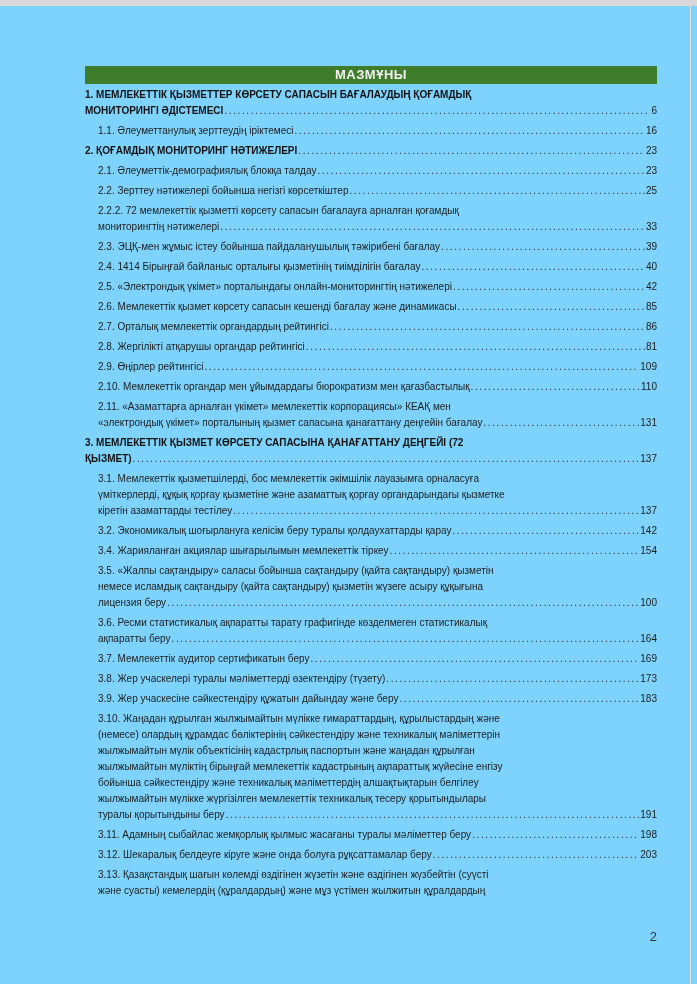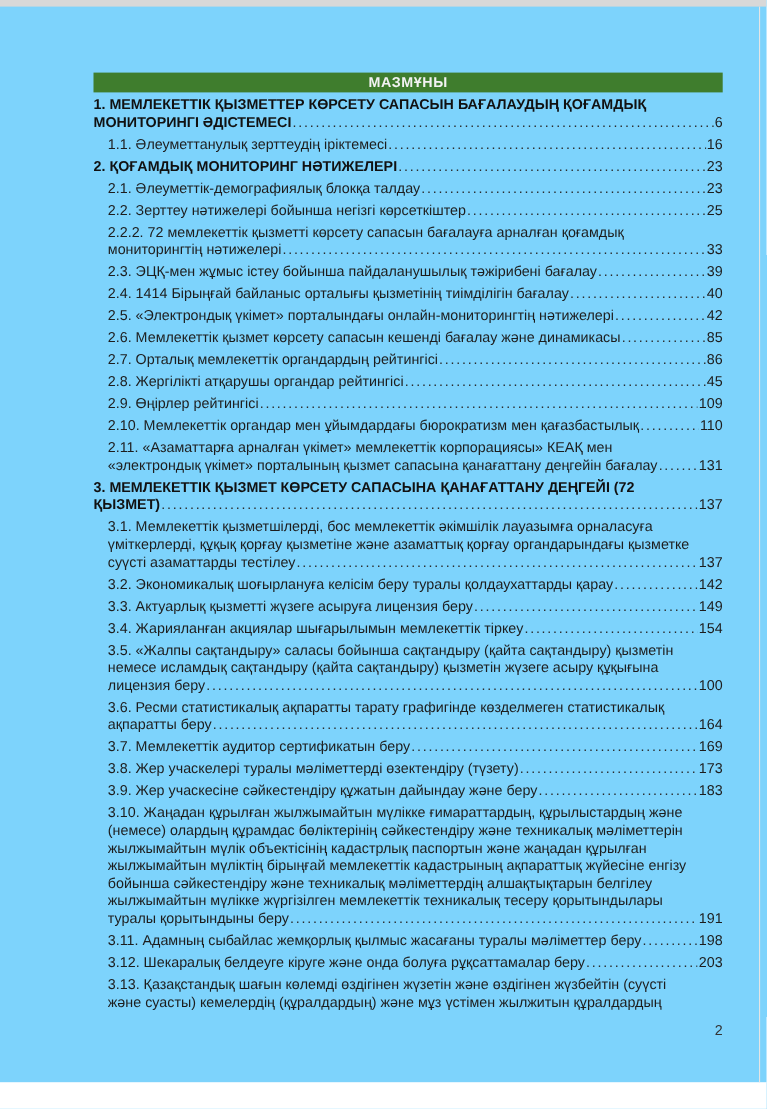--- a/index.html
+++ b/index.html
@@ -39,21 +39,21 @@
     background: var(--header-bg, #3f7d2d);
     color: var(--header-text, #f2f2f2);
     font-weight: bold;
     font-size: 13px;
     line-height: 18px;
     text-align: center;
     letter-spacing: .5px;
     margin-bottom: 3px;
   }
   .entry {
-    font-size: 13px;
+    font-size: 10px;
     line-height: 16px;
     margin-bottom: 4px;
   }
   .entry.b {
     font-weight: bold;
     color: #111111;
     margin-top: 3px;
   }
   .entry.ind {
     padding-left: 13px;
@@ -186,21 +186,21 @@
           <div class="eline last">
             <span class="etext">2.7. Орталық мемлекеттік органдардың рейтингісі</span>
             <span class="leader"></span>
             <span class="epage">86</span>
           </div>
         </div>
         <div class="entry ind">
           <div class="eline last">
             <span class="etext">2.8. Жергілікті атқарушы органдар рейтингісі</span>
             <span class="leader"></span>
-            <span class="epage">45</span>
+            <span class="epage">81</span>
           </div>
         </div>
         <div class="entry ind">
           <div class="eline last">
             <span class="etext">2.9. Өңірлер рейтингісі</span>
             <span class="leader"></span>
             <span class="epage">109</span>
           </div>
         </div>
         <div class="entry ind">
@@ -223,37 +223,30 @@
           <div class="eline last">
             <span class="etext">ҚЫЗМЕТ)</span>
             <span class="leader"></span>
             <span class="epage">137</span>
           </div>
         </div>
         <div class="entry ind">
           <div class="eline">3.1. Мемлекеттік қызметшілерді, бос мемлекеттік әкімшілік лауазымға орналасуға</div>
           <div class="eline">үміткерлерді, құқық қорғау қызметіне және азаматтық қорғау органдарындағы қызметке</div>
           <div class="eline last">
-            <span class="etext">суүсті азаматтарды тестілеу</span>
+            <span class="etext">кіретін азаматтарды тестілеу</span>
             <span class="leader"></span>
             <span class="epage">137</span>
           </div>
         </div>
         <div class="entry ind">
           <div class="eline last">
             <span class="etext">3.2. Экономикалық шоғырлануға келісім беру туралы қолдаухаттарды қарау</span>
             <span class="leader"></span>
             <span class="epage">142</span>
-          </div>
-        </div>
-        <div class="entry ind">
-          <div class="eline last">
-            <span class="etext">3.3. Актуарлық қызметті жүзеге асыруға лицензия беру</span>
-            <span class="leader"></span>
-            <span class="epage">149</span>
           </div>
         </div>
         <div class="entry ind">
           <div class="eline last">
             <span class="etext">3.4. Жарияланған акциялар шығарылымын мемлекеттік тіркеу</span>
             <span class="leader"></span>
             <span class="epage">154</span>
           </div>
         </div>
         <div class="entry ind">

